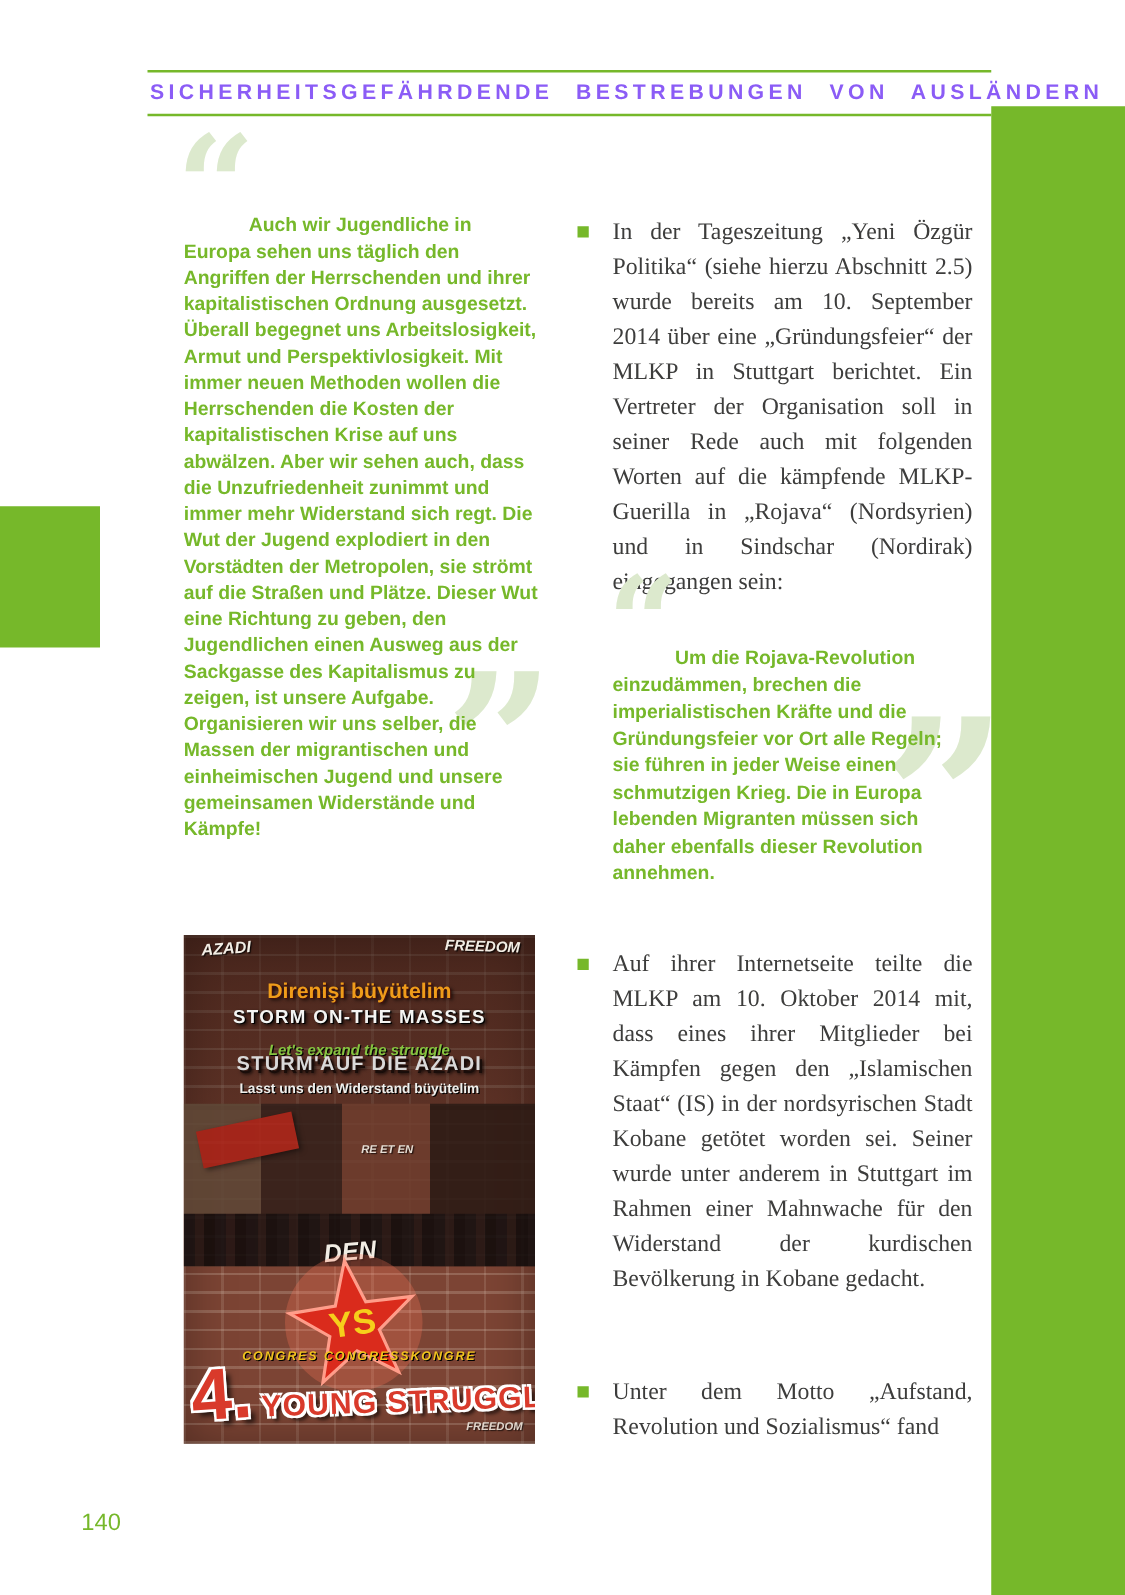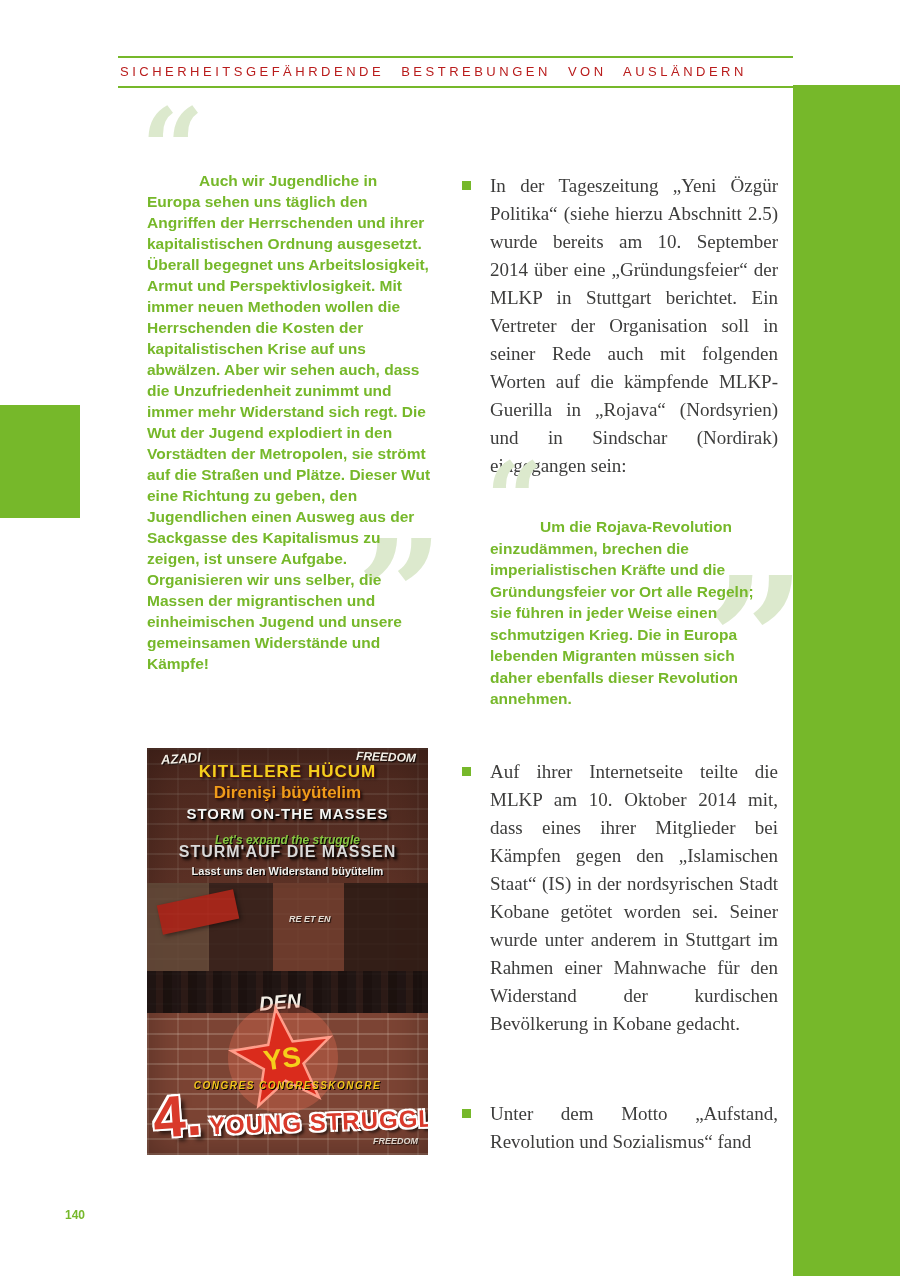--- a/index.html
+++ b/index.html
@@ -9,21 +9,21 @@
     font-family:"Liberation Sans", sans-serif; overflow:hidden;
   }
 
   
   .header {
     position:absolute; left:118px; top:56px; width:675px;
     border-top:2px solid #76b82a; border-bottom:2px solid #76b82a;
     padding:6px 0 7px 2px;
   }
   .header-title {
-    color:#b91c1c; font-size:13px; font-weight:normal;
+    color:#8b5cf6; font-size:17px; font-weight:bold;
     letter-spacing:3.5px; word-spacing:10px; white-space:nowrap;
   }
 
   
   .right-bar { position:absolute; right:0; top:85px; width:107px; height:1191px; background:#76b82a; }
   .left-marker { position:absolute; left:0; top:405px; width:80px; height:113px; background:#76b82a; }
 
   
   .quote-left {
     position:absolute; left:147px; top:170px; width:286px;
@@ -53,21 +53,21 @@
   .quote-right .qtext { position:relative; z-index:1; display:block; text-indent:50px; }
   .quote-right .bq-open  { font-size:100px; left:-4px; top:-28px; }
   .quote-right .bq-close { font-size:175px; right:-28px; top:calc(100% - 80px); }
 
   .spacer-a { height:48px; }
   .spacer-b { height:62px; }
 
   
   .page-number {
     position:absolute; left:65px; top:1208px;
-    color:#76b82a; font-weight:bold; font-size:12px;
+    color:#76b82a; font-weight:normal; font-size:19px;
   }
 
   
   .poster {
     position:absolute; left:147px; top:748px; width:281px; height:407px;
     background-color:#7c4434; overflow:hidden;
     background-image:
       repeating-linear-gradient(0deg, rgba(235,222,205,.22) 0 2px, transparent 2px 15px),
       repeating-linear-gradient(90deg, rgba(235,222,205,.14) 0 2px, transparent 2px 30px);
     box-shadow: inset 0 0 40px rgba(0,0,0,.35);
@@ -126,25 +126,24 @@
     <span class="bigquote bq-open">“</span>
     <span class="qtext">Auch wir Jugendliche in Europa sehen uns täglich den Angriffen der Herrschenden und ihrer kapitalistischen Ordnung ausgesetzt. Überall begegnet uns Arbeitslosigkeit, Armut und Perspektivlosigkeit. Mit immer neuen Methoden wollen die Herrschenden die Kosten der kapitalistischen Krise auf uns abwälzen. Aber wir sehen auch, dass die Unzufriedenheit zunimmt und immer mehr Widerstand sich regt. Die Wut der Jugend explodiert in den Vorstädten der Metropolen, sie strömt auf die Straßen und Plätze. Dieser Wut eine Richtung zu geben, den Jugendlichen einen Ausweg aus der Sackgasse des Kapitalismus zu zeigen, ist unsere Aufgabe. Organisieren wir uns selber, die Massen der migrantischen und einheimischen Jugend und unsere gemeinsamen Widerstände und Kämpfe!</span>
     <span class="bigquote bq-close">”</span>
   </div>
 
   <div class="poster">
     <div class="top-shade"></div>
     <span class="graf g-tl">AZADI</span>
     <span class="graf g-tr">FREEDOM</span>
 
-    <div class="pline p-tr1">KITLELERE HÜCUM</div>
     <div class="pline p-tr2">Direnişi büyütelim</div>
     <div class="pline p-en1">STORM ON-THE MASSES</div>
     <div class="pline p-en2">Let's expand the struggle</div>
-    <div class="pline p-de1">STURM'AUF DIE MASSEN</div>
+    <div class="pline p-de1">STURM'AUF DIE AZADI</div>
     <div class="pline p-de2">Lasst uns den Widerstand büyütelim</div>
 
     <div class="collage">
       <div class="flag"></div>
       <div class="crowd"></div>
     </div>
     <span class="graf g-mid">RE ET EN</span>
     <span class="graf g-den">DEN</span>
 
     <div class="star-wrap">

